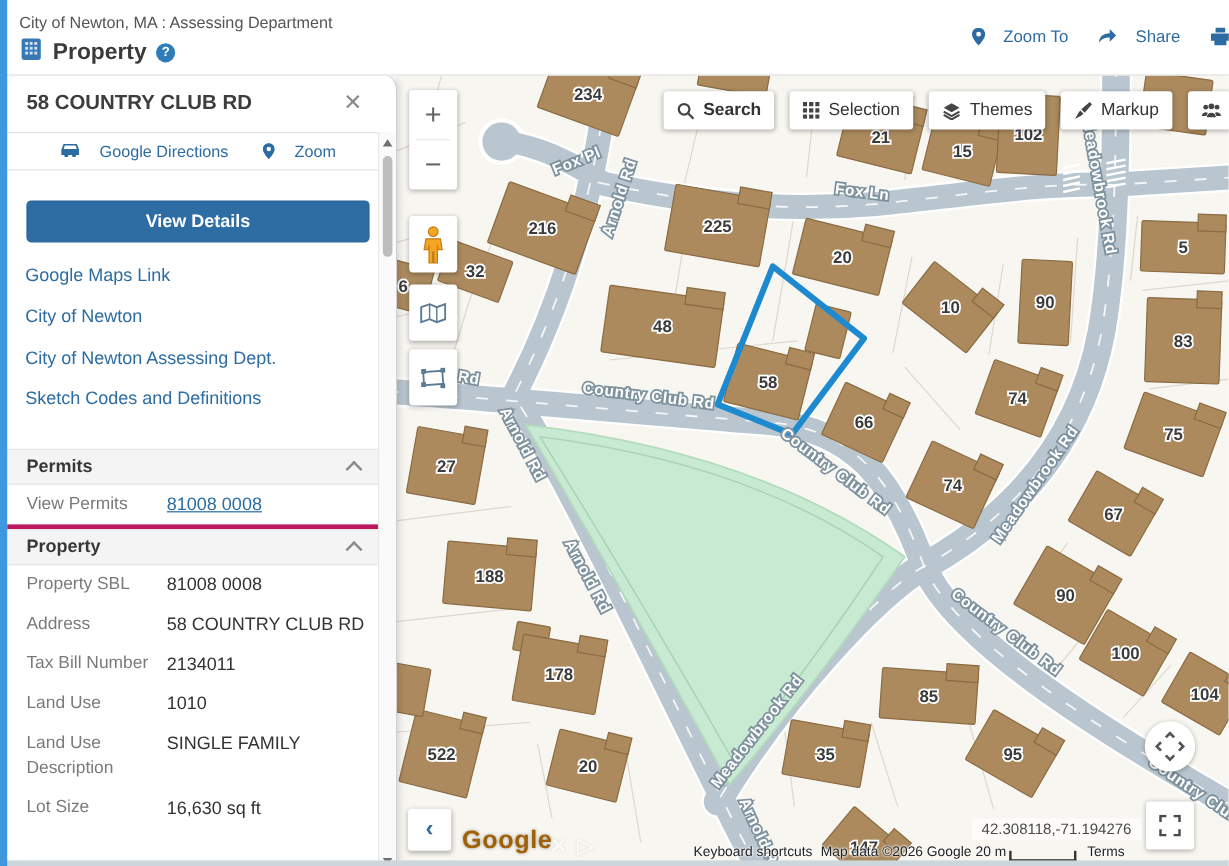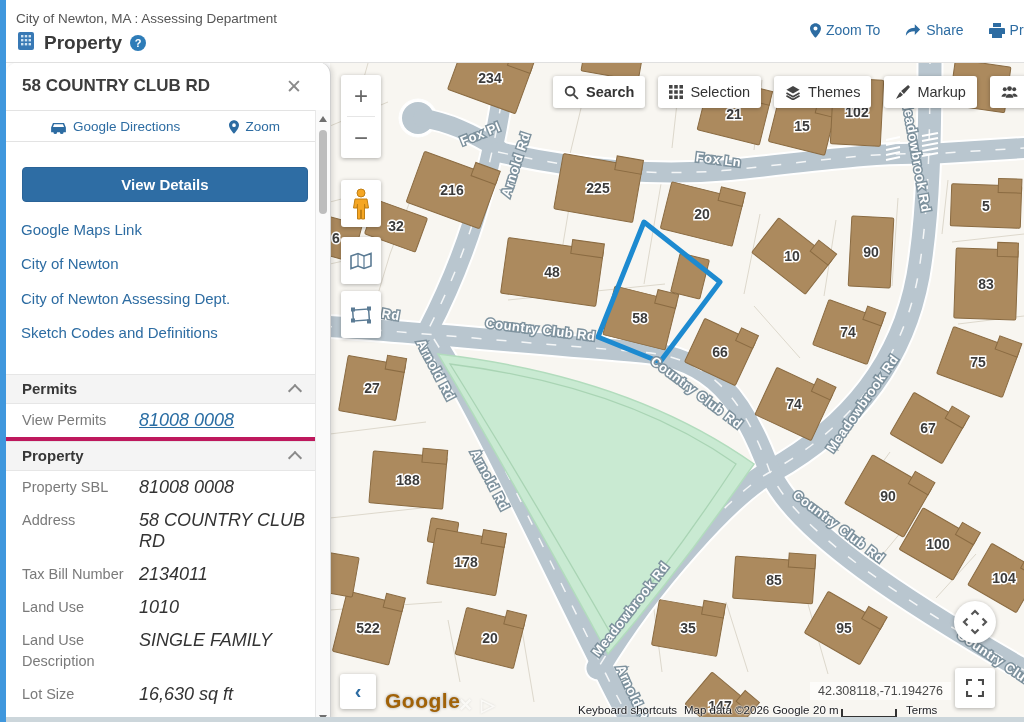--- a/index.html
+++ b/index.html
@@ -10,46 +10,46 @@
 
   
   .app-header{position:absolute;left:0;top:0;width:1024px;height:62px;background:#fff;
               border-bottom:1px solid #e0e0e0;z-index:40;}
   .agency{position:absolute;left:16px;top:11px;font-size:13.5px;color:#555;}
   .title-row{position:absolute;left:16px;top:31px;display:flex;align-items:center;gap:8px;}
   .page-title{font-size:19px;color:#3a3a3a;font-weight:600;margin:0;}
   .help-badge{width:16px;height:16px;border-radius:50%;background:#2e7cb8;color:#fff;font-size:11px;
               font-weight:700;display:flex;align-items:center;justify-content:center;cursor:pointer;}
   .header-actions{position:absolute;left:810px;top:22px;display:flex;gap:25px;white-space:nowrap;}
-  .hact{display:flex;align-items:center;gap:5px;color:#2d6ca2;font-size:14px;cursor:pointer;text-decoration:none;}
+  .hact{display:flex;align-items:center;gap:15px;color:#2d6ca2;font-size:14px;cursor:pointer;text-decoration:none;}
   .hact svg{flex:0 0 auto;}
 
   
   .panel{position:absolute;left:6px;top:62px;width:324px;height:667px;background:#fff;z-index:30;
          border-right:1px solid #cfcfcf;box-shadow:2px 0 5px rgba(0,0,0,.12);border-radius:13px;}
   .panel-titlebar{height:48px;display:flex;align-items:center;border-bottom:1px solid #e3e3e3;padding:0 10px;}
   .panel-title{font-size:17px;font-weight:600;color:#3d3d3d;flex:1;padding-left:6px;}
   .close-x{color:#8a8a8a;font-size:19px;line-height:1;cursor:pointer;padding:2px 18px 2px 6px;}
   .quicklinks{height:30px;display:flex;align-items:center;justify-content:space-between;
               padding:0 50px 0 44px;border-bottom:1px solid #e3e3e3;}
-  .qlink{display:flex;align-items:flex-end;gap:6px;color:#2d6ca2;font-size:13.5px;cursor:pointer;text-decoration:none;}
+  .qlink{display:flex;align-items:flex-start;gap:16px;color:#2d6ca2;font-size:13.5px;cursor:pointer;text-decoration:none;}
   .btn-wrap{padding:25px 14px 0 16px;}
   .view-details{display:block;width:286px;height:35px;background:#2e6da4;border:1px solid #2a6397;border-radius:4px;
                 color:#fff;font-size:15px;font-weight:700;cursor:pointer;font-family:inherit;}
   .panel-links{margin-top:11px;padding-left:15px;display:flex;flex-direction:column;}
   .panel-links a{color:#2d6ca2;font-size:15px;line-height:34.4px;text-decoration:none;cursor:pointer;}
   .sections{margin-top:23px;}
   .sec-header{background:#f4f4f4;border-top:1px solid #e6e6e6;border-bottom:1px solid #e6e6e6;
               height:28px;display:flex;align-items:center;padding:0 16px;cursor:pointer;}
   .sec-title{font-size:15px;font-weight:700;color:#383838;flex:1;}
   .chev-up{width:8px;height:8px;border-top:2px solid #8a8a8a;border-right:2px solid #8a8a8a;
            transform:rotate(-45deg);margin-right:14px;margin-top:4px;}
   .prow{display:flex;align-items:flex-start;padding:6px 10px 6px 16px;min-height:17px;}
   .prow .plabel{width:117px;flex:0 0 117px;color:#7a7a7a;font-size:14.5px;line-height:21px;}
-  .prow .pvalue{color:#333;font-size:18px;line-height:21px;font-style:italic;}
+  .prow .pvalue{color:#333;font-size:15px;line-height:21px;}
   .prow .pvalue.link{color:#2a6da3;text-decoration:underline;cursor:pointer;}
   .prow.bordered{border-bottom:4px solid #be185d;}
   .vscroll{position:absolute;right:0;top:48px;bottom:0;width:14px;background:#fafafa;
            border-left:1px solid #e8e8e8;z-index:5;}
   .vs-arrow{position:absolute;left:3px;width:0;height:0;border-left:4px solid transparent;border-right:4px solid transparent;}
   .vs-up{top:6px;border-bottom:6px solid #6f6f6f;}
   .vs-dn{bottom:8px;border-top:6px solid #6f6f6f;}
   .vs-thumb{position:absolute;left:3px;top:20px;width:8px;height:84px;background:#bdbdbd;border-radius:4px;}
 
   

